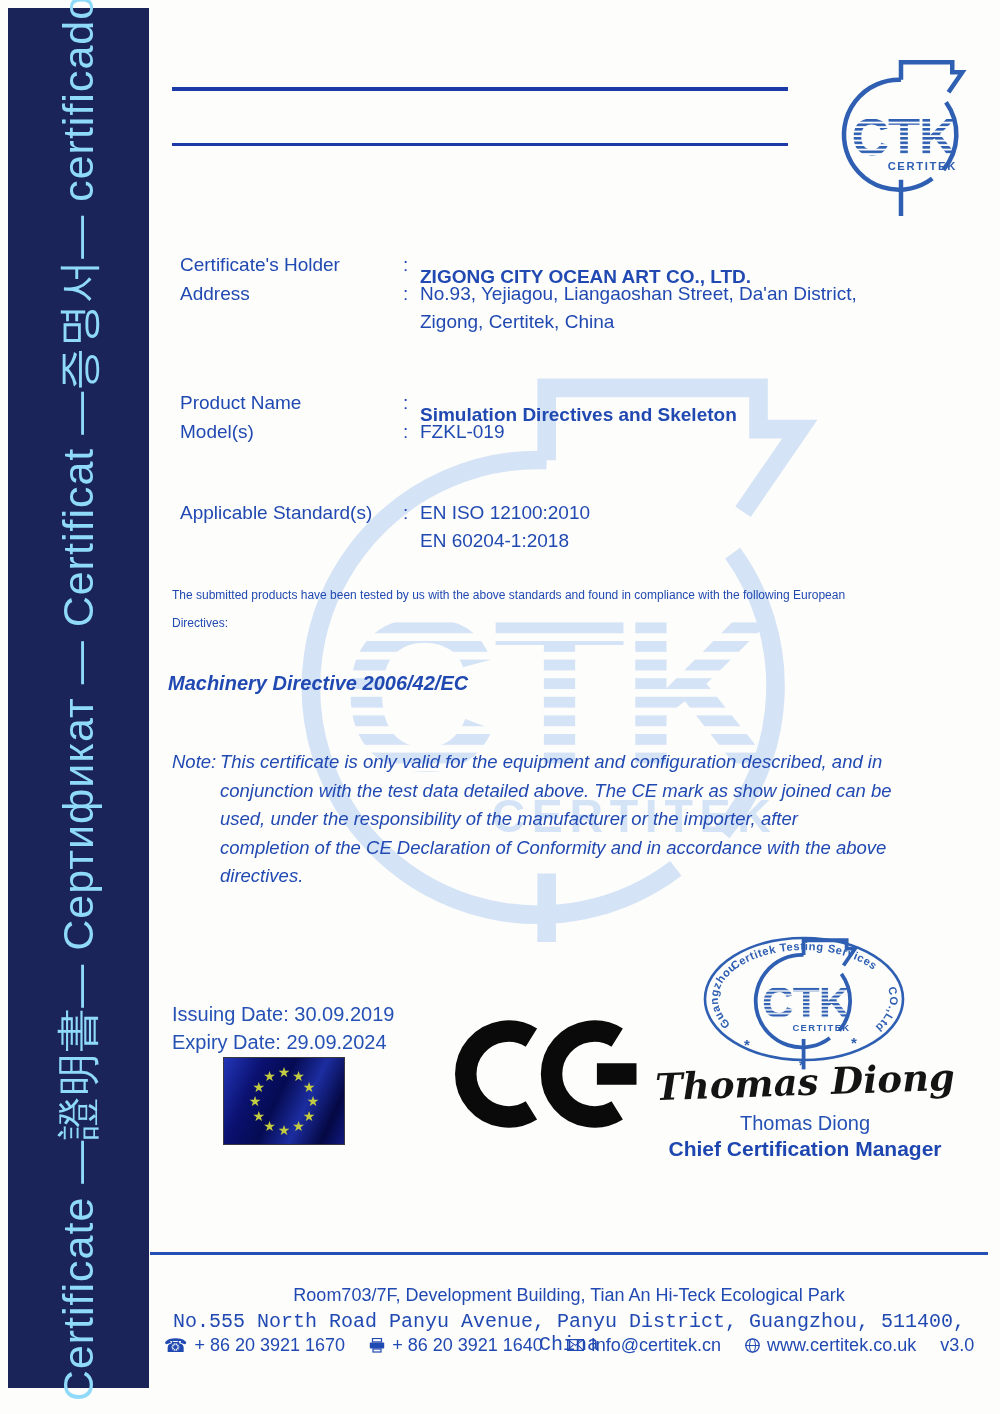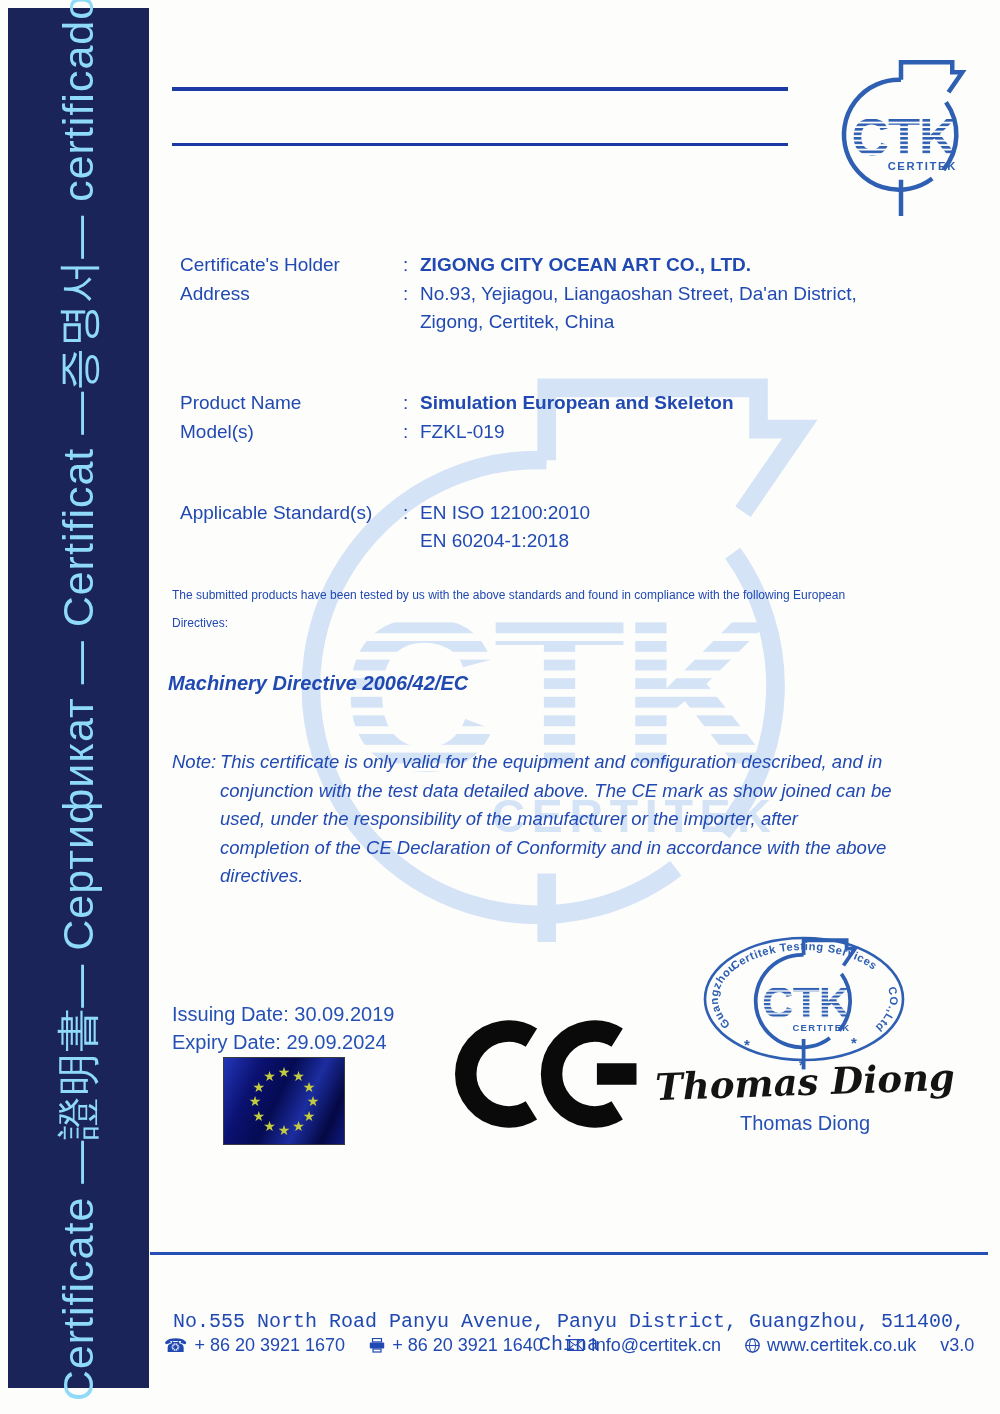--- a/index.html
+++ b/index.html
@@ -19,21 +19,21 @@
   .rule-bottom{top:143px;height:3px;}
   .title{position:absolute;left:172px;top:96px;margin:0;font-size:39px;font-weight:bold;
          color:#1c3aa6;letter-spacing:0px;white-space:nowrap;}
   .cert-no{position:absolute;left:172px;top:158px;font-size:23px;color:#2551b5;}
   .header-logo{position:absolute;left:836px;top:56px;width:150px;height:165px;}
   
   .row{position:absolute;left:172px;width:812px;height:26px;font-size:19px;}
   .row .lbl{position:absolute;left:8px;}
   .row .colon{position:absolute;left:231px;}
   .row .val{position:absolute;left:248px;white-space:nowrap;}
-  .b{font-weight:bold;}
+  .b{font-weight:bold;margin-top:12px;}
   
   .statement{position:absolute;left:172px;top:581px;width:705px;font-size:12px;line-height:28px;}
   .directive{position:absolute;left:168px;top:672px;font-size:20px;font-weight:bold;font-style:italic;}
   .note{position:absolute;left:172px;top:748px;width:740px;font-size:18.5px;font-style:italic;line-height:28.5px;}
   .note-label{position:absolute;left:0;top:0;}
   .note-text{margin-left:48px;width:672px;}
   
   .date{position:absolute;left:172px;font-size:20px;color:#2551b5;}
   .date-issuing{top:1003px;} .date-expiry{top:1031px;}
   .eu-flag{position:absolute;left:223px;top:1057px;width:120px;height:86px;border:1px solid #3a3a40;
@@ -123,21 +123,21 @@
     <span class="lbl">Address</span>
     <span class="colon">:</span>
     <span class="val">No.93, Yejiagou, Liangaoshan Street, Da'an District,</span>
   </div>
   <div class="row" style="top:311px">
     <span class="val">Zigong, Certitek, China</span>
   </div>
   <div class="row" style="top:392px">
     <span class="lbl">Product Name</span>
     <span class="colon">:</span>
-    <span class="val b">Simulation European and Skeleton</span>
+    <span class="val b">Simulation Directives and Skeleton</span>
   </div>
   <div class="row" style="top:421px">
     <span class="lbl">Model(s)</span>
     <span class="colon">:</span>
     <span class="val">FZKL-019</span>
   </div>
   <div class="row" style="top:502px">
     <span class="lbl">Applicable Standard(s)</span>
     <span class="colon">:</span>
     <span class="val">EN ISO 12100:2010</span>
@@ -200,22 +200,24 @@
         <path d="M88 37 A44 44 0 0 1 86 91" fill="none" stroke="#2e5fb2" stroke-width="3.6"></path>
         <path d="M52 19 L52 5 L93 5 L93 13 L101 13 L90 29" fill="none" stroke="#2e5fb2" stroke-width="3.6"></path>
         <path d="M52 99 L52 128" stroke="#2e5fb2" stroke-width="3.6"></path>
         <text x="54" y="79" text-anchor="middle" font-family="Liberation Sans, sans-serif" font-size="42" font-weight="bold" letter-spacing="-1" fill="url(#strs)">CTK</text>
         <text x="69" y="91" text-anchor="middle" font-family="Liberation Sans, sans-serif" font-size="9" font-weight="bold" letter-spacing="1.3" fill="#2e5fb2">CERTITEK</text>
       </g>
   </svg>
 
   <div class="sig-script">Thomas Diong</div>
   <div class="sig-name">Thomas Diong</div>
+  <div class="sig-role">Chief Certification Manager</div>
 
   <div class="footer-rule"></div>
+  <div class="f-line f-addr1">Room703/7F, Development Building, Tian An Hi-Teck Ecological Park</div>
   <div class="f-line f-addr2">No.555 North Road Panyu Avenue, Panyu District, Guangzhou, 511400, China</div>
   <div class="f-line f-contact">
     <span class="ic phone-glyph">☎</span>
     <span>+ 86 20 3921 1670</span>
     <span class="gap"></span>
     <span class="ic">
       <svg width="16" height="15" viewBox="0 0 16 15">
         <rect x="3.5" y="0.5" width="9" height="3.4" fill="none" stroke="#2149b2" stroke-width="1.2"></rect>
         <rect x="0.8" y="4.6" width="14.4" height="6" rx="1" fill="#2149b2"></rect>
         <rect x="4" y="11" width="8" height="3" fill="none" stroke="#2149b2" stroke-width="1.2"></rect>

